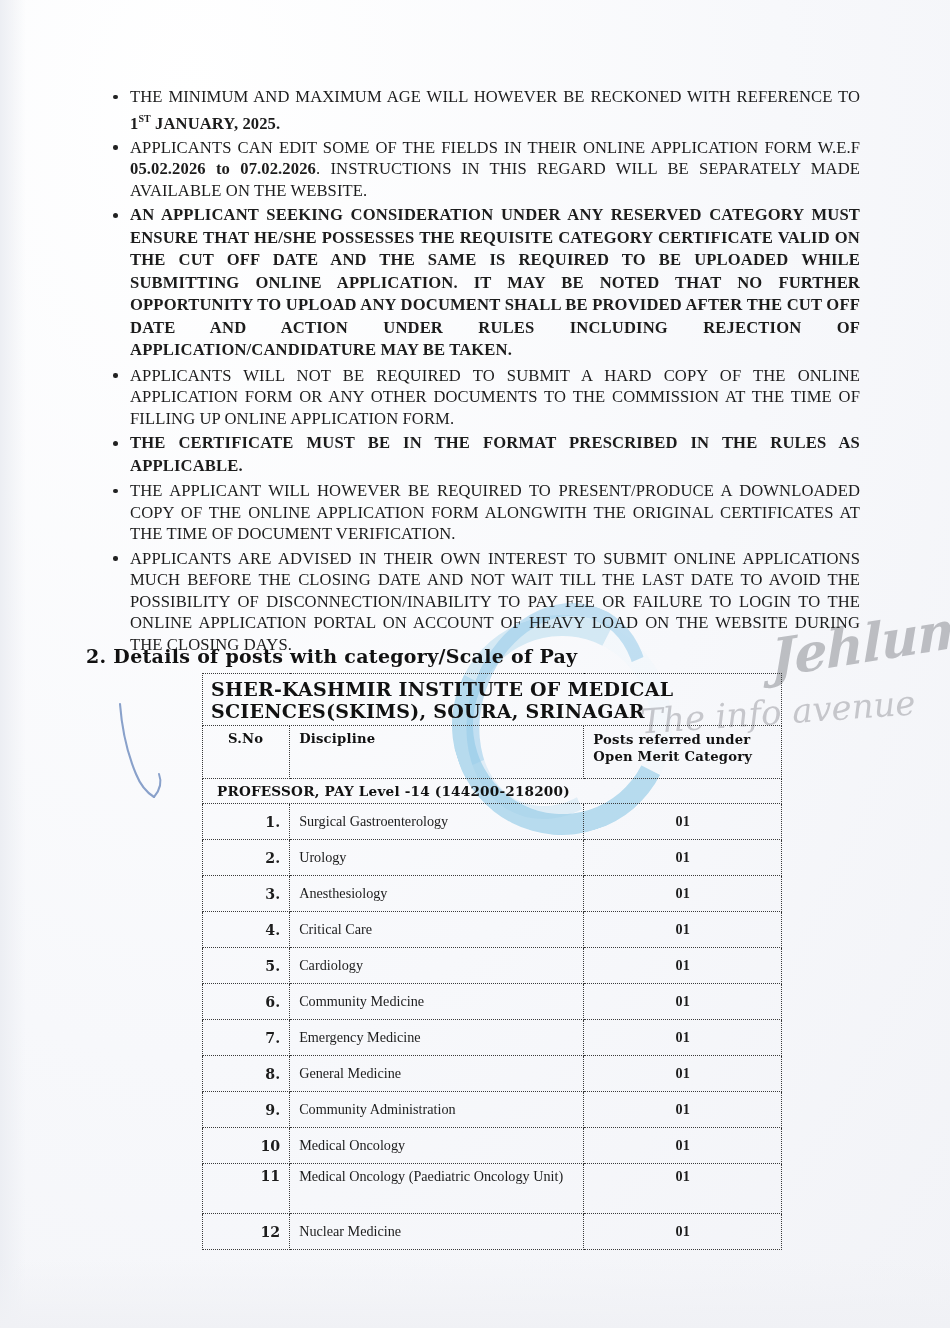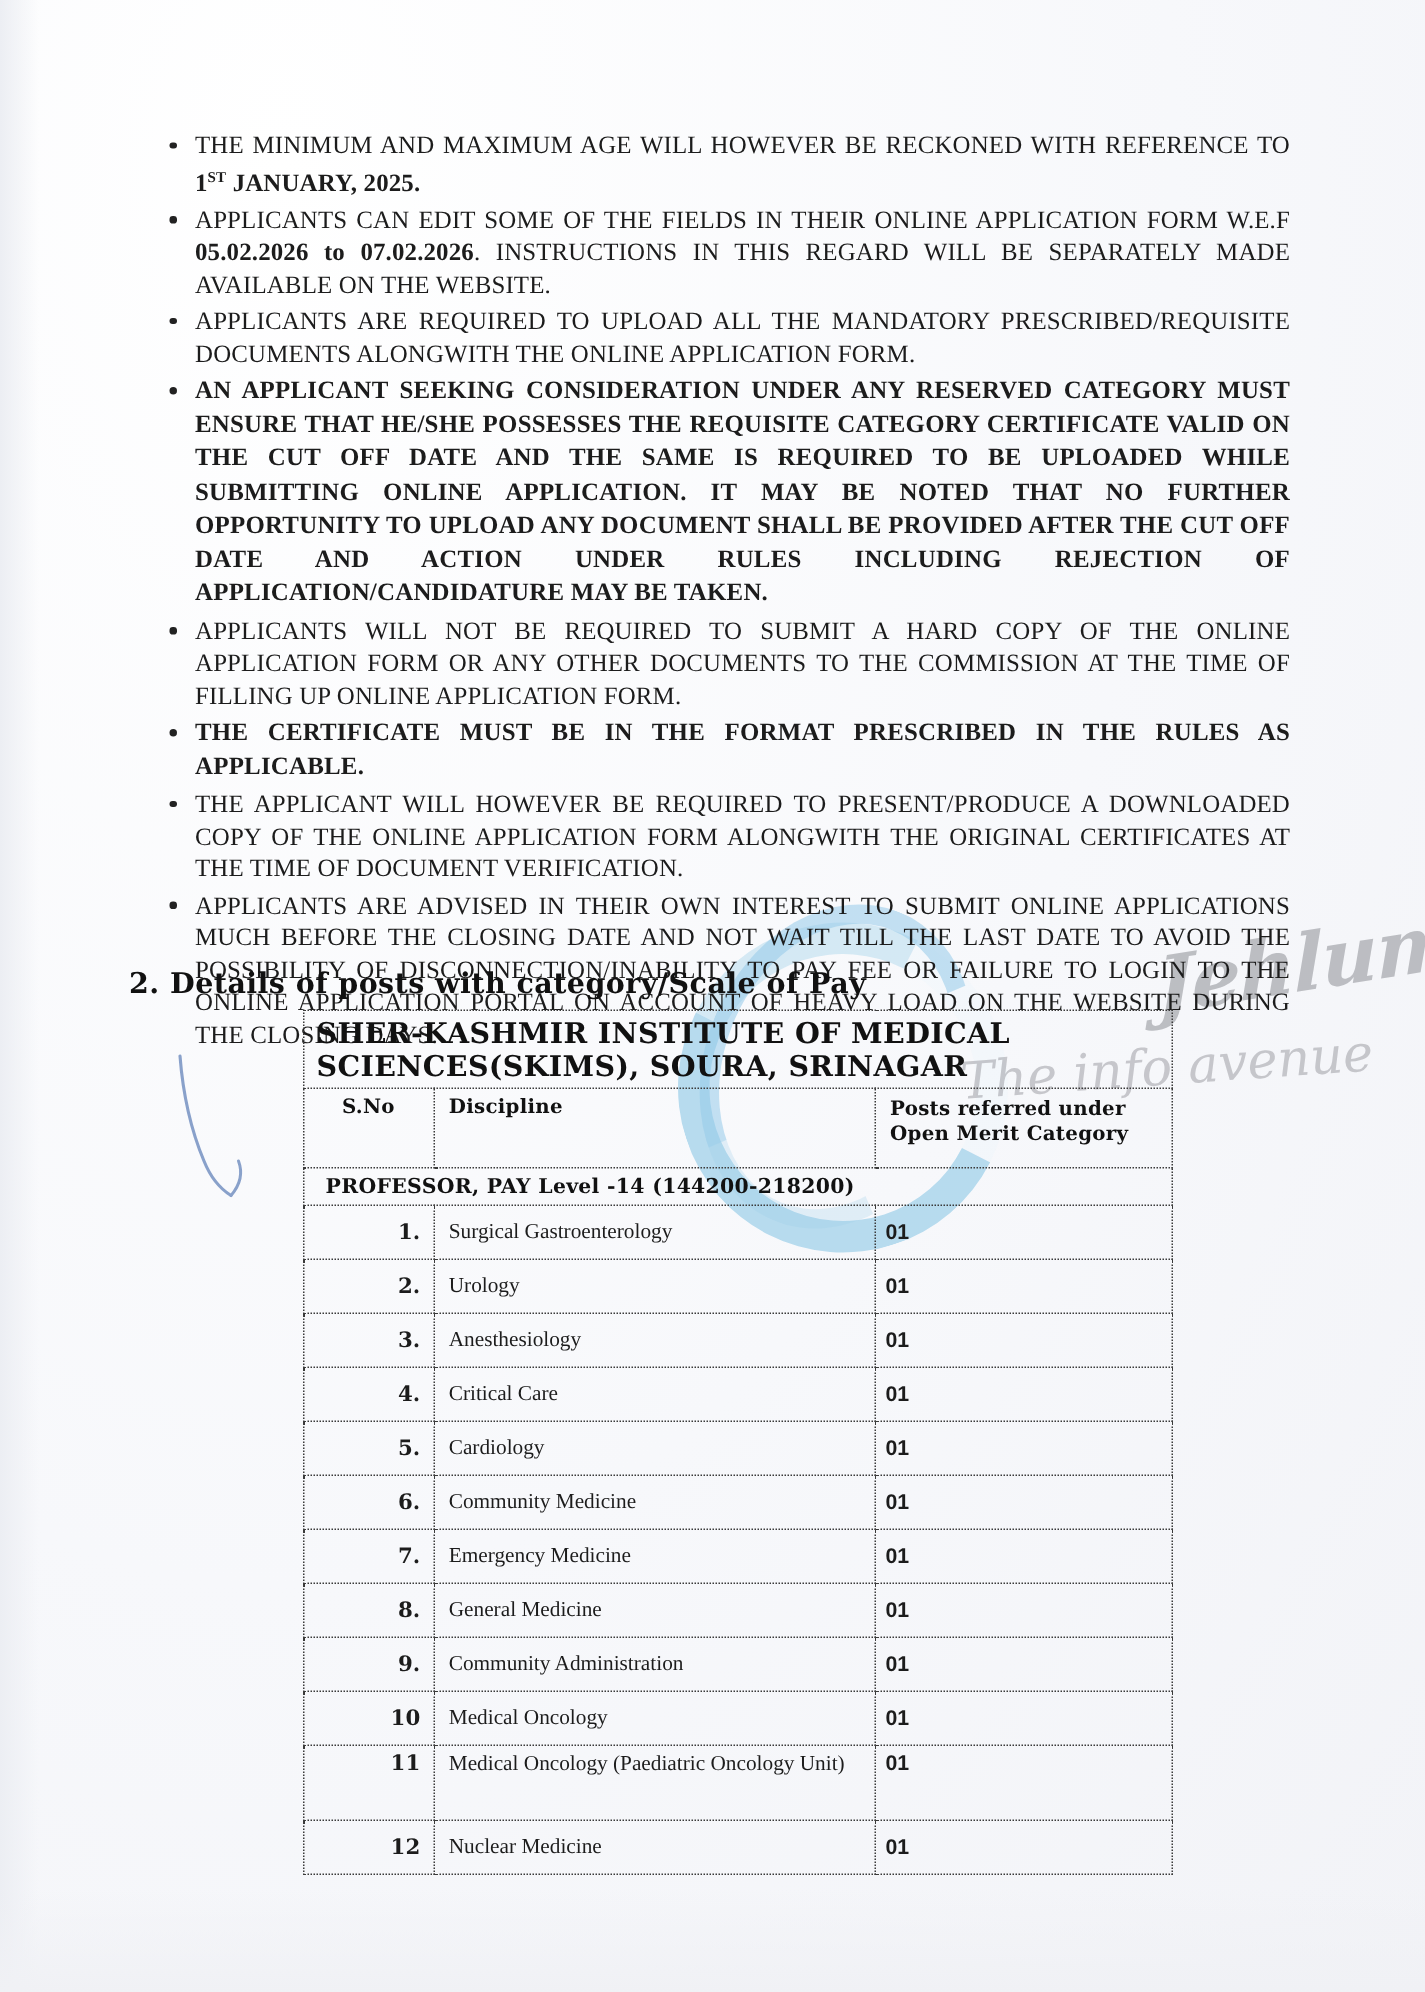--- a/index.html
+++ b/index.html
@@ -194,22 +194,22 @@
     padding-right: 9px !important;
   }
   .col-disc {
     width: 304px;
     font-family: "Liberation Serif", serif;
     font-size: 15.4px;
     padding-left: 9px !important;
   }
   .col-posts {
     width: 198px;
-    text-align: left;
-    font-family: Liberation Sans, sans-serif;
+    text-align: center;
+    font-family: Liberation Serif, serif;
     font-weight: bold;
     font-size: 14.4px;
   }
   .data-row td { height: 29px; }
   .data-row.tall td { height: 42px; vertical-align: top; padding-top: 4px; }
   .tbl-head td.col-sno { text-align: center; padding-left: 8px !important; }
 </style>
 </head>
 <body>
 
@@ -225,21 +225,20 @@
   <div class="wm-tagline">The info avenue</div>
 
   <svg class="pen-mark" viewBox="0 0 70 105">
     <path d="M8 4 C 10 30, 16 55, 24 74 C 28 84, 34 92, 42 97" stroke="#5f7fb8" stroke-width="2.1" fill="none" stroke-linecap="round"></path>
     <path d="M42 97 C 48 90, 50 82, 47 74" stroke="#5f7fb8" stroke-width="2" fill="none" stroke-linecap="round"></path>
   </svg>
 
   <div class="bullets">
     <div class="bullet"><span>THE MINIMUM AND MAXIMUM AGE WILL HOWEVER BE RECKONED WITH REFERENCE TO </span><span class="b">1</span><sup>ST</sup><span class="b"> JANUARY, 2025.</span></div>
     <div class="bullet"><span>APPLICANTS CAN EDIT SOME OF THE FIELDS IN THEIR ONLINE APPLICATION FORM W.E.F </span><span class="b">05.02.2026 to 07.02.2026</span><span>. INSTRUCTIONS IN THIS REGARD WILL BE SEPARATELY MADE AVAILABLE ON THE WEBSITE.</span></div>
-    <div class="bullet"><span>APPLICANTS ARE REQUIRED TO UPLOAD ALL THE MANDATORY PRESCRIBED/REQUISITE DOCUMENTS ALONGWITH THE ONLINE APPLICATION FORM.</span></div>
     <div class="bullet strong"><span>AN APPLICANT SEEKING CONSIDERATION UNDER ANY RESERVED CATEGORY MUST ENSURE THAT HE/SHE POSSESSES THE REQUISITE CATEGORY CERTIFICATE VALID ON THE CUT OFF DATE AND THE SAME IS REQUIRED TO BE UPLOADED WHILE SUBMITTING ONLINE APPLICATION. IT MAY BE NOTED THAT NO FURTHER OPPORTUNITY TO UPLOAD ANY DOCUMENT SHALL BE PROVIDED AFTER THE CUT OFF DATE AND ACTION UNDER RULES INCLUDING REJECTION OF APPLICATION/CANDIDATURE MAY BE TAKEN.</span></div>
     <div class="bullet"><span>APPLICANTS WILL NOT BE REQUIRED TO SUBMIT A HARD COPY OF THE ONLINE APPLICATION FORM OR ANY OTHER DOCUMENTS TO THE COMMISSION AT THE TIME OF FILLING UP ONLINE APPLICATION FORM.</span></div>
     <div class="bullet strong"><span>THE CERTIFICATE MUST BE IN THE FORMAT PRESCRIBED IN THE RULES AS APPLICABLE.</span></div>
     <div class="bullet"><span>THE APPLICANT WILL HOWEVER BE REQUIRED TO PRESENT/PRODUCE A DOWNLOADED COPY OF THE ONLINE APPLICATION FORM ALONGWITH THE ORIGINAL CERTIFICATES AT THE TIME OF DOCUMENT VERIFICATION.</span></div>
     <div class="bullet"><span>APPLICANTS ARE ADVISED IN THEIR OWN INTEREST TO SUBMIT ONLINE APPLICATIONS MUCH BEFORE THE CLOSING DATE AND NOT WAIT TILL THE LAST DATE TO AVOID THE POSSIBILITY OF DISCONNECTION/INABILITY TO PAY FEE OR FAILURE TO LOGIN TO THE ONLINE APPLICATION PORTAL ON ACCOUNT OF HEAVY LOAD ON THE WEBSITE DURING THE CLOSING DAYS.</span></div>
   </div>
 
   <div class="section-heading">2. Details of posts with category/Scale of Pay</div>
 
   <table class="post-table">

